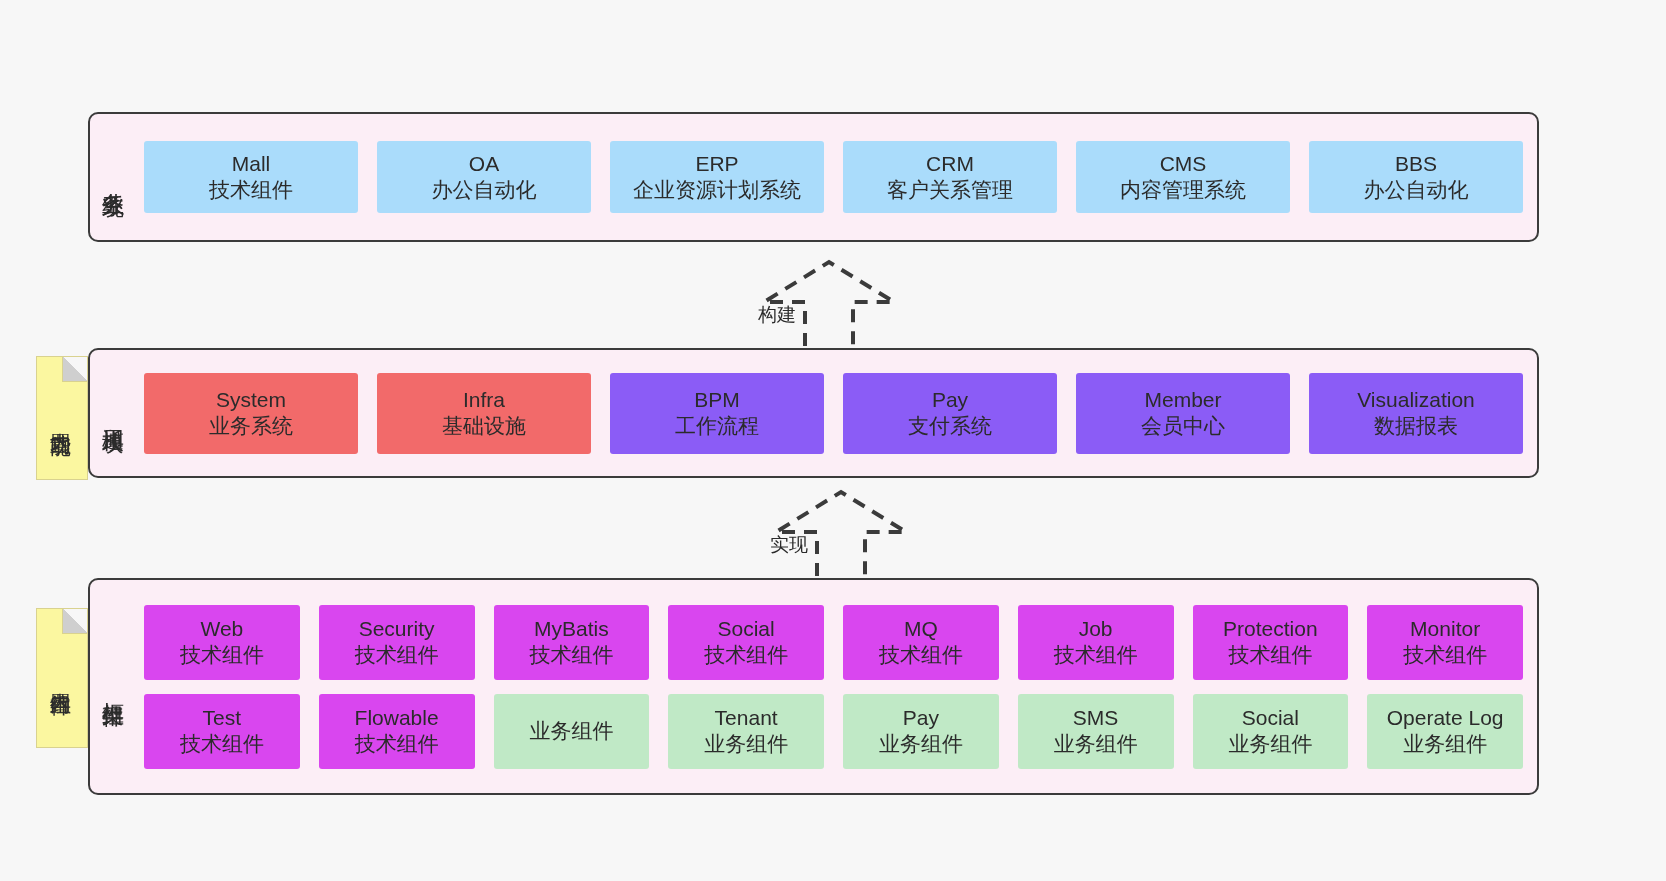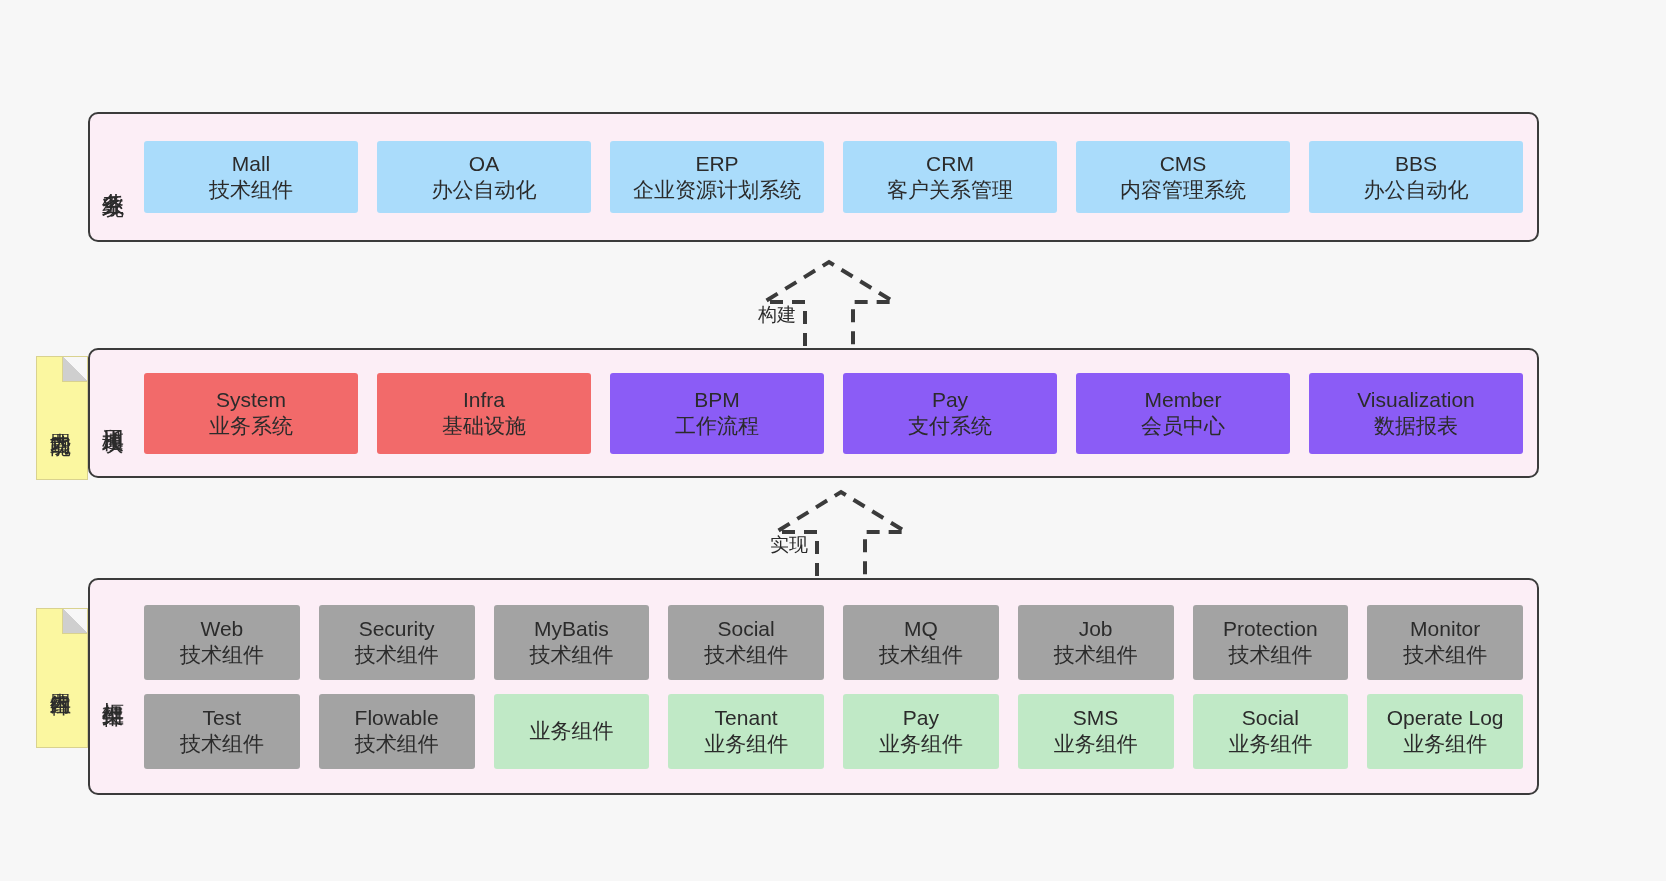--- a/index.html
+++ b/index.html
@@ -74,21 +74,21 @@
     line-height: 1.22;
     color: #2b2b2b;
     padding: 4px 6px;
   }
   .card .en { display: block; }
   .card .cn { display: block; }
 
   .c-blue   { background: #aadcfb; }
   .c-red    { background: #f26a6a; }
   .c-pink   { background: #8b5cf6; }
-  .c-green  { background: #a3a3a3; justify-content: center; }
+  .c-green  { background: #d946ef; justify-content: center; }
   .c-lgreen { background: #c0e9c6; }
 
   
   #layer-business { left: 88px;  top: 112px; width: 1451px; height: 130px; }
   #layer-common   { left: 88px;  top: 348px; width: 1451px; height: 130px; }
   #layer-frame    { left: 88px;  top: 578px; width: 1451px; height: 217px; }
 
   #layer-business .card { height: 72px; }
   #layer-common .card   { height: 81px; }
   #layer-frame .card    { height: 75px; }

